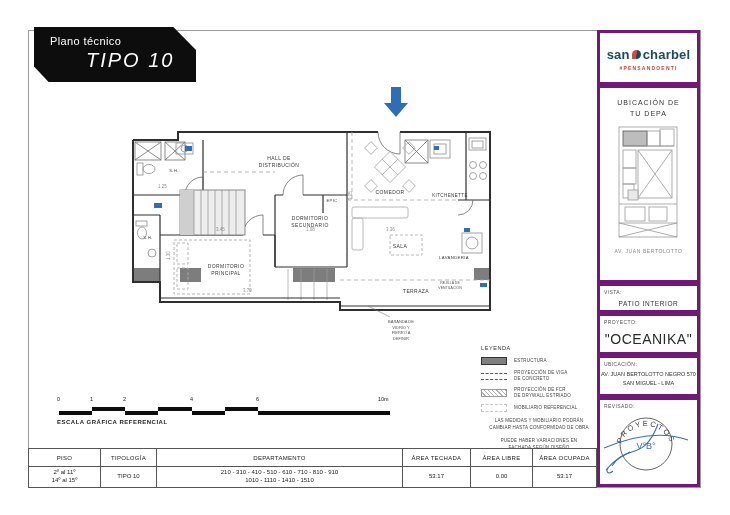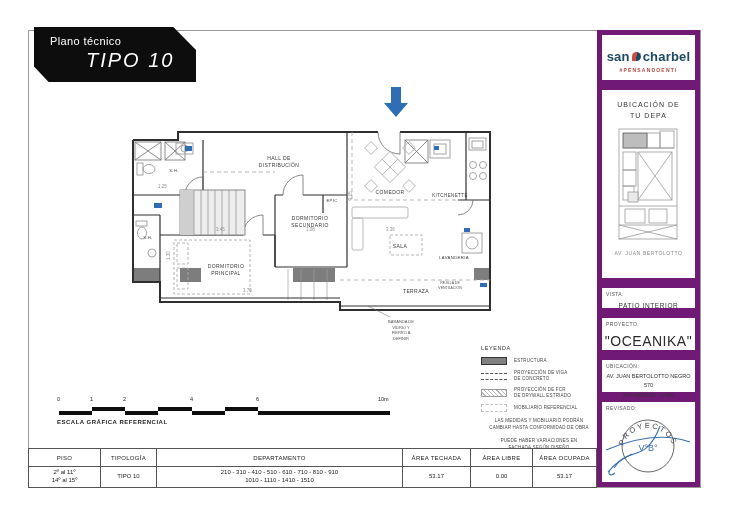--- a/index.html
+++ b/index.html
@@ -11,21 +11,21 @@
   
   .frame{left:28px;top:30px;width:671px;height:456px;border:1px solid #9b9b9b;}
 
   
   .banner{left:34px;top:27px;width:162px;height:55px;background:#0d0d0d;color:#fff;
           clip-path:polygon(0 0,86% 0,100% 42%,100% 100%,9% 100%,0 72%);}
   .banner .sub{position:absolute;left:16px;top:8px;font-size:11px;letter-spacing:.4px;}
   .banner .main{position:absolute;left:52px;top:22px;font-size:20px;font-style:italic;letter-spacing:2px;}
 
   
-  .sbox{left:597px;width:103px;border:5px solid #701a75;box-sizing:border-box;background:#fff;}
+  .sbox{left:597px;width:103px;border:3px solid #701a75;box-sizing:border-box;background:#fff;}
   .logo-row{display:flex;align-items:center;justify-content:center;margin-top:14px;gap:2px;}
   .logo-word{font-size:13px;font-weight:bold;color:#1c4a63;letter-spacing:.2px;}
   .logo-dot{width:9px;height:9px;border-radius:50% 50% 50% 0;background:linear-gradient(100deg,#cf4b45 48%,#1c4a63 52%);}
   .hashtag{text-align:center;font-size:5px;letter-spacing:1.2px;color:#b5483f;font-weight:bold;margin-top:3px;}
   .depa-title{text-align:center;font-size:7px;letter-spacing:1px;margin-top:9px;line-height:1.6;color:#333;}
   .depa-caption{text-align:center;font-size:5px;letter-spacing:.6px;color:#8a8a8a;margin-top:6px;}
   .sm-label{position:absolute;left:4px;top:3px;font-size:5px;color:#555;letter-spacing:.4px;}
   .vista-val{text-align:center;font-size:6.5px;letter-spacing:.6px;margin-top:14px;color:#333;}
   .proy-val{text-align:center;font-size:14px;letter-spacing:.5px;margin-top:15px;color:#2b2b2b;}
   .ubi-val{text-align:center;font-size:5.5px;line-height:1.7;margin-top:12px;color:#333;}

